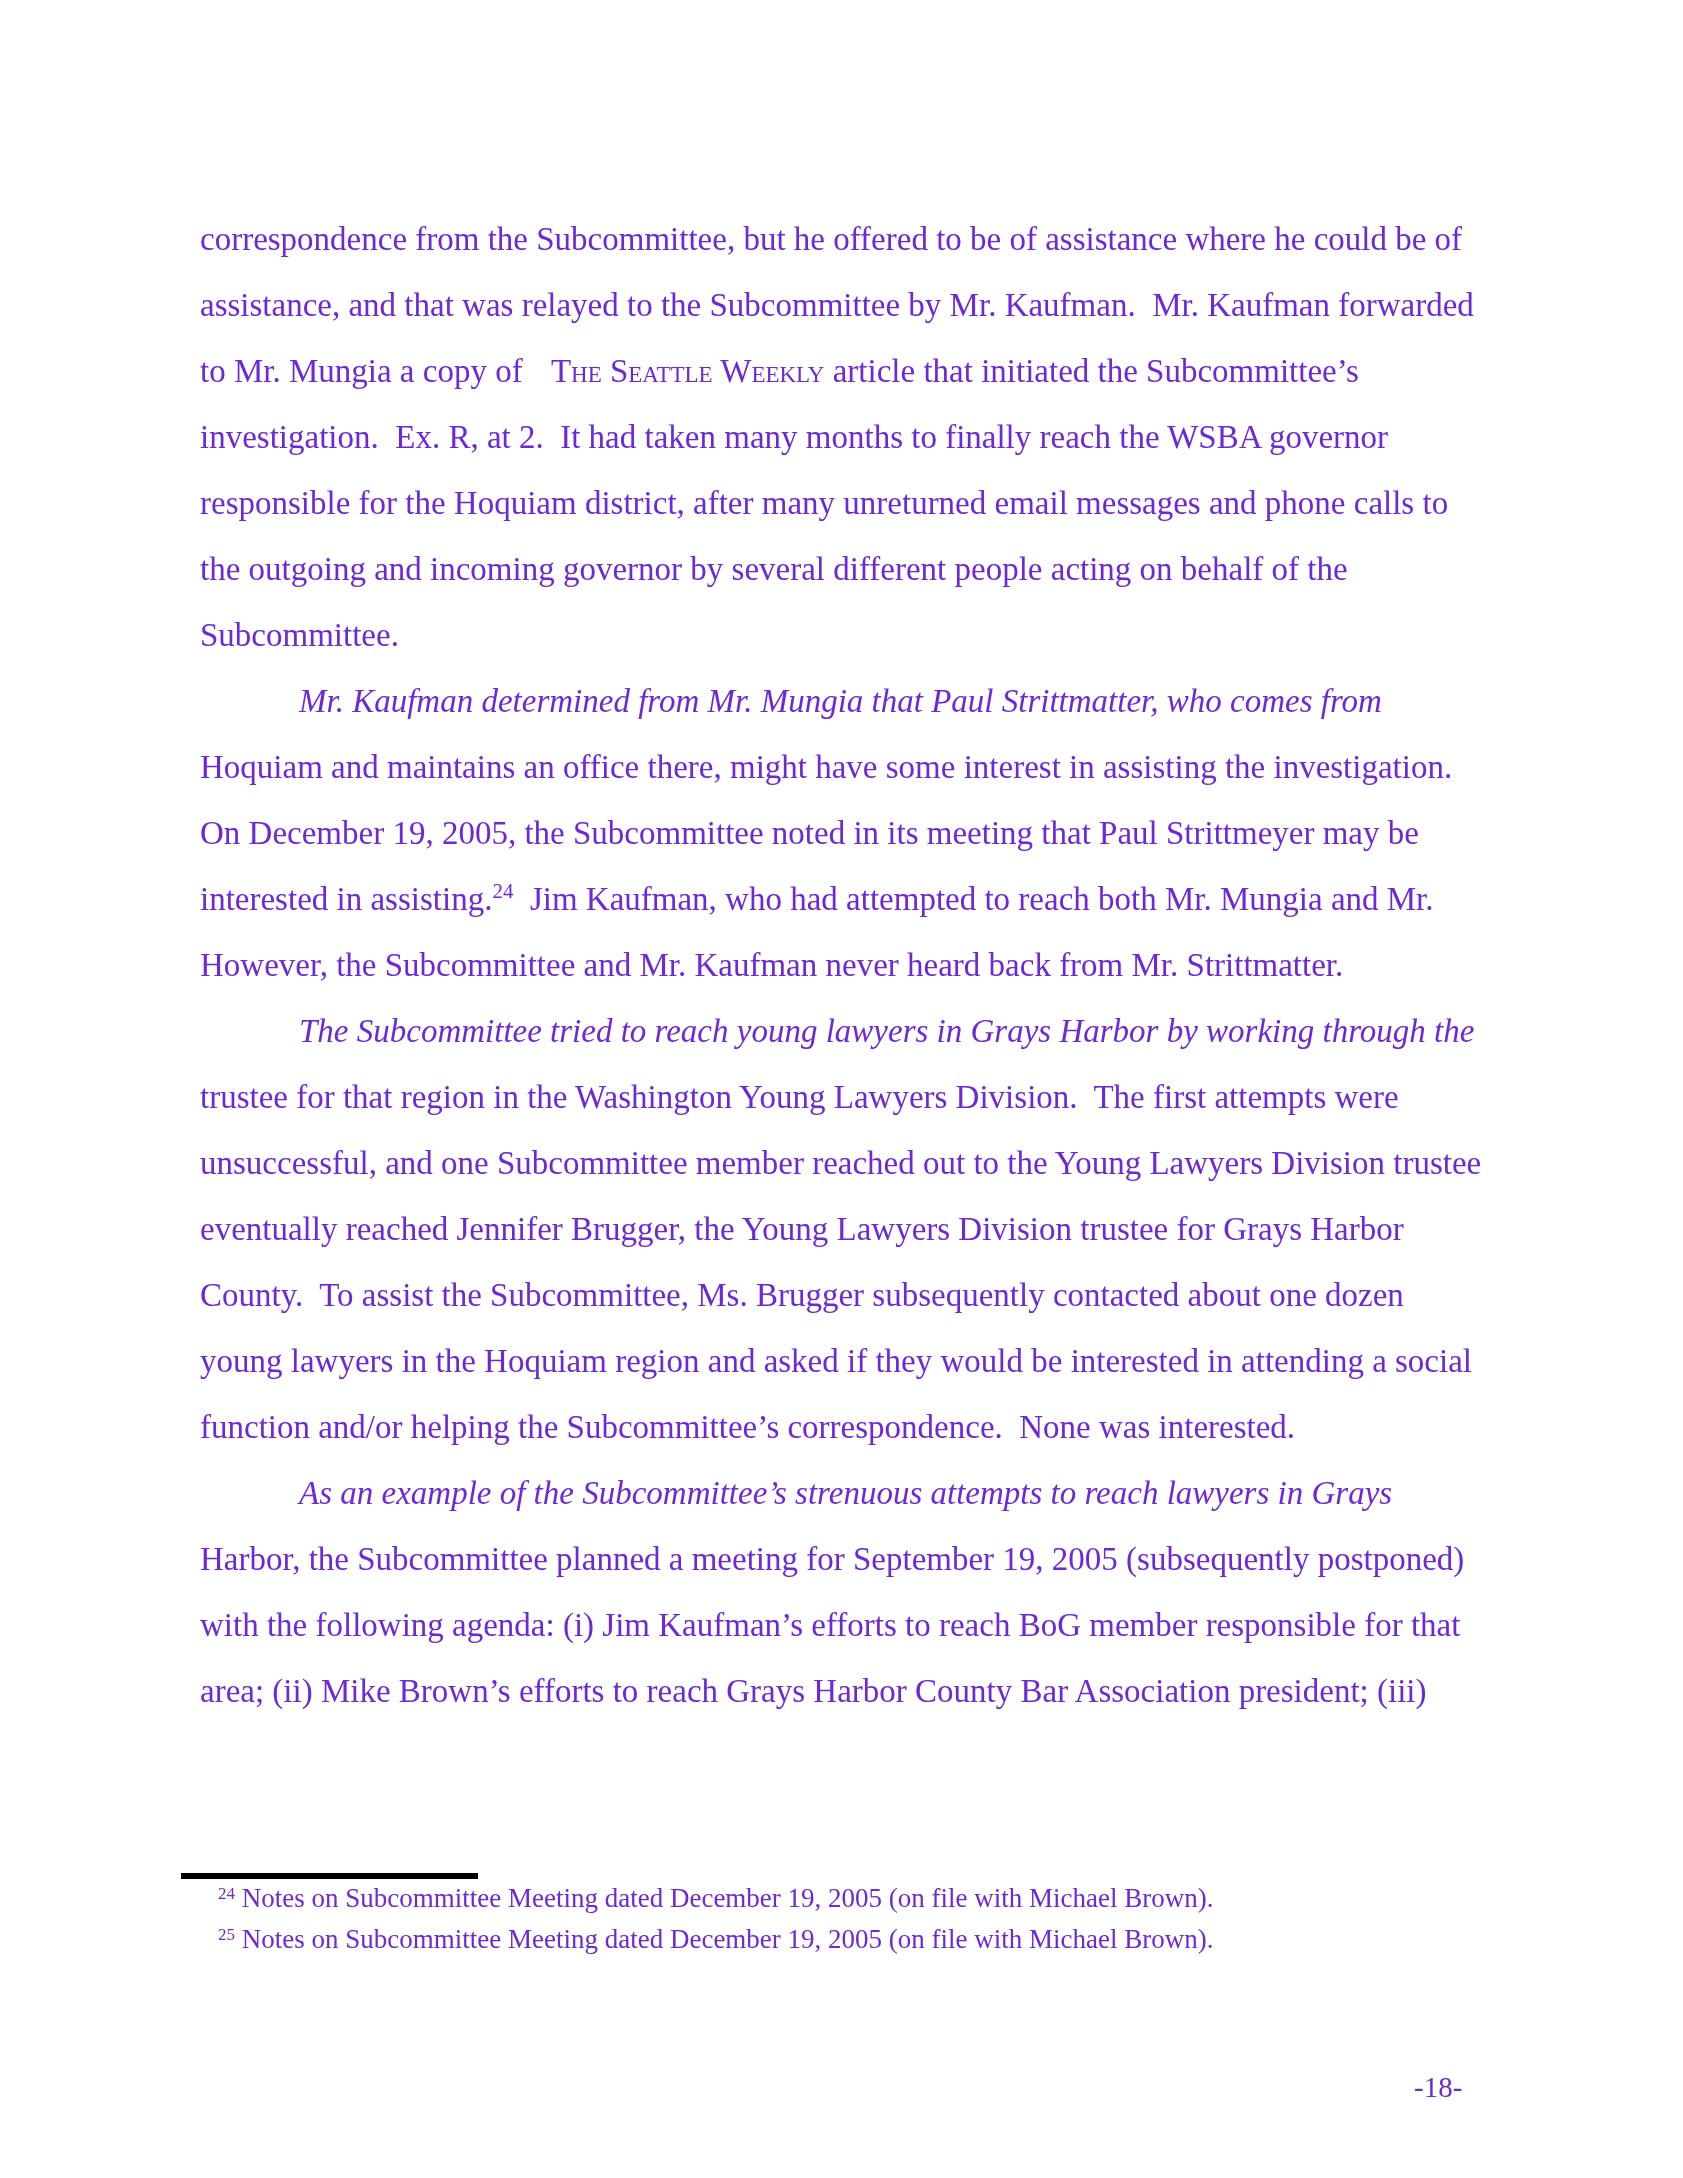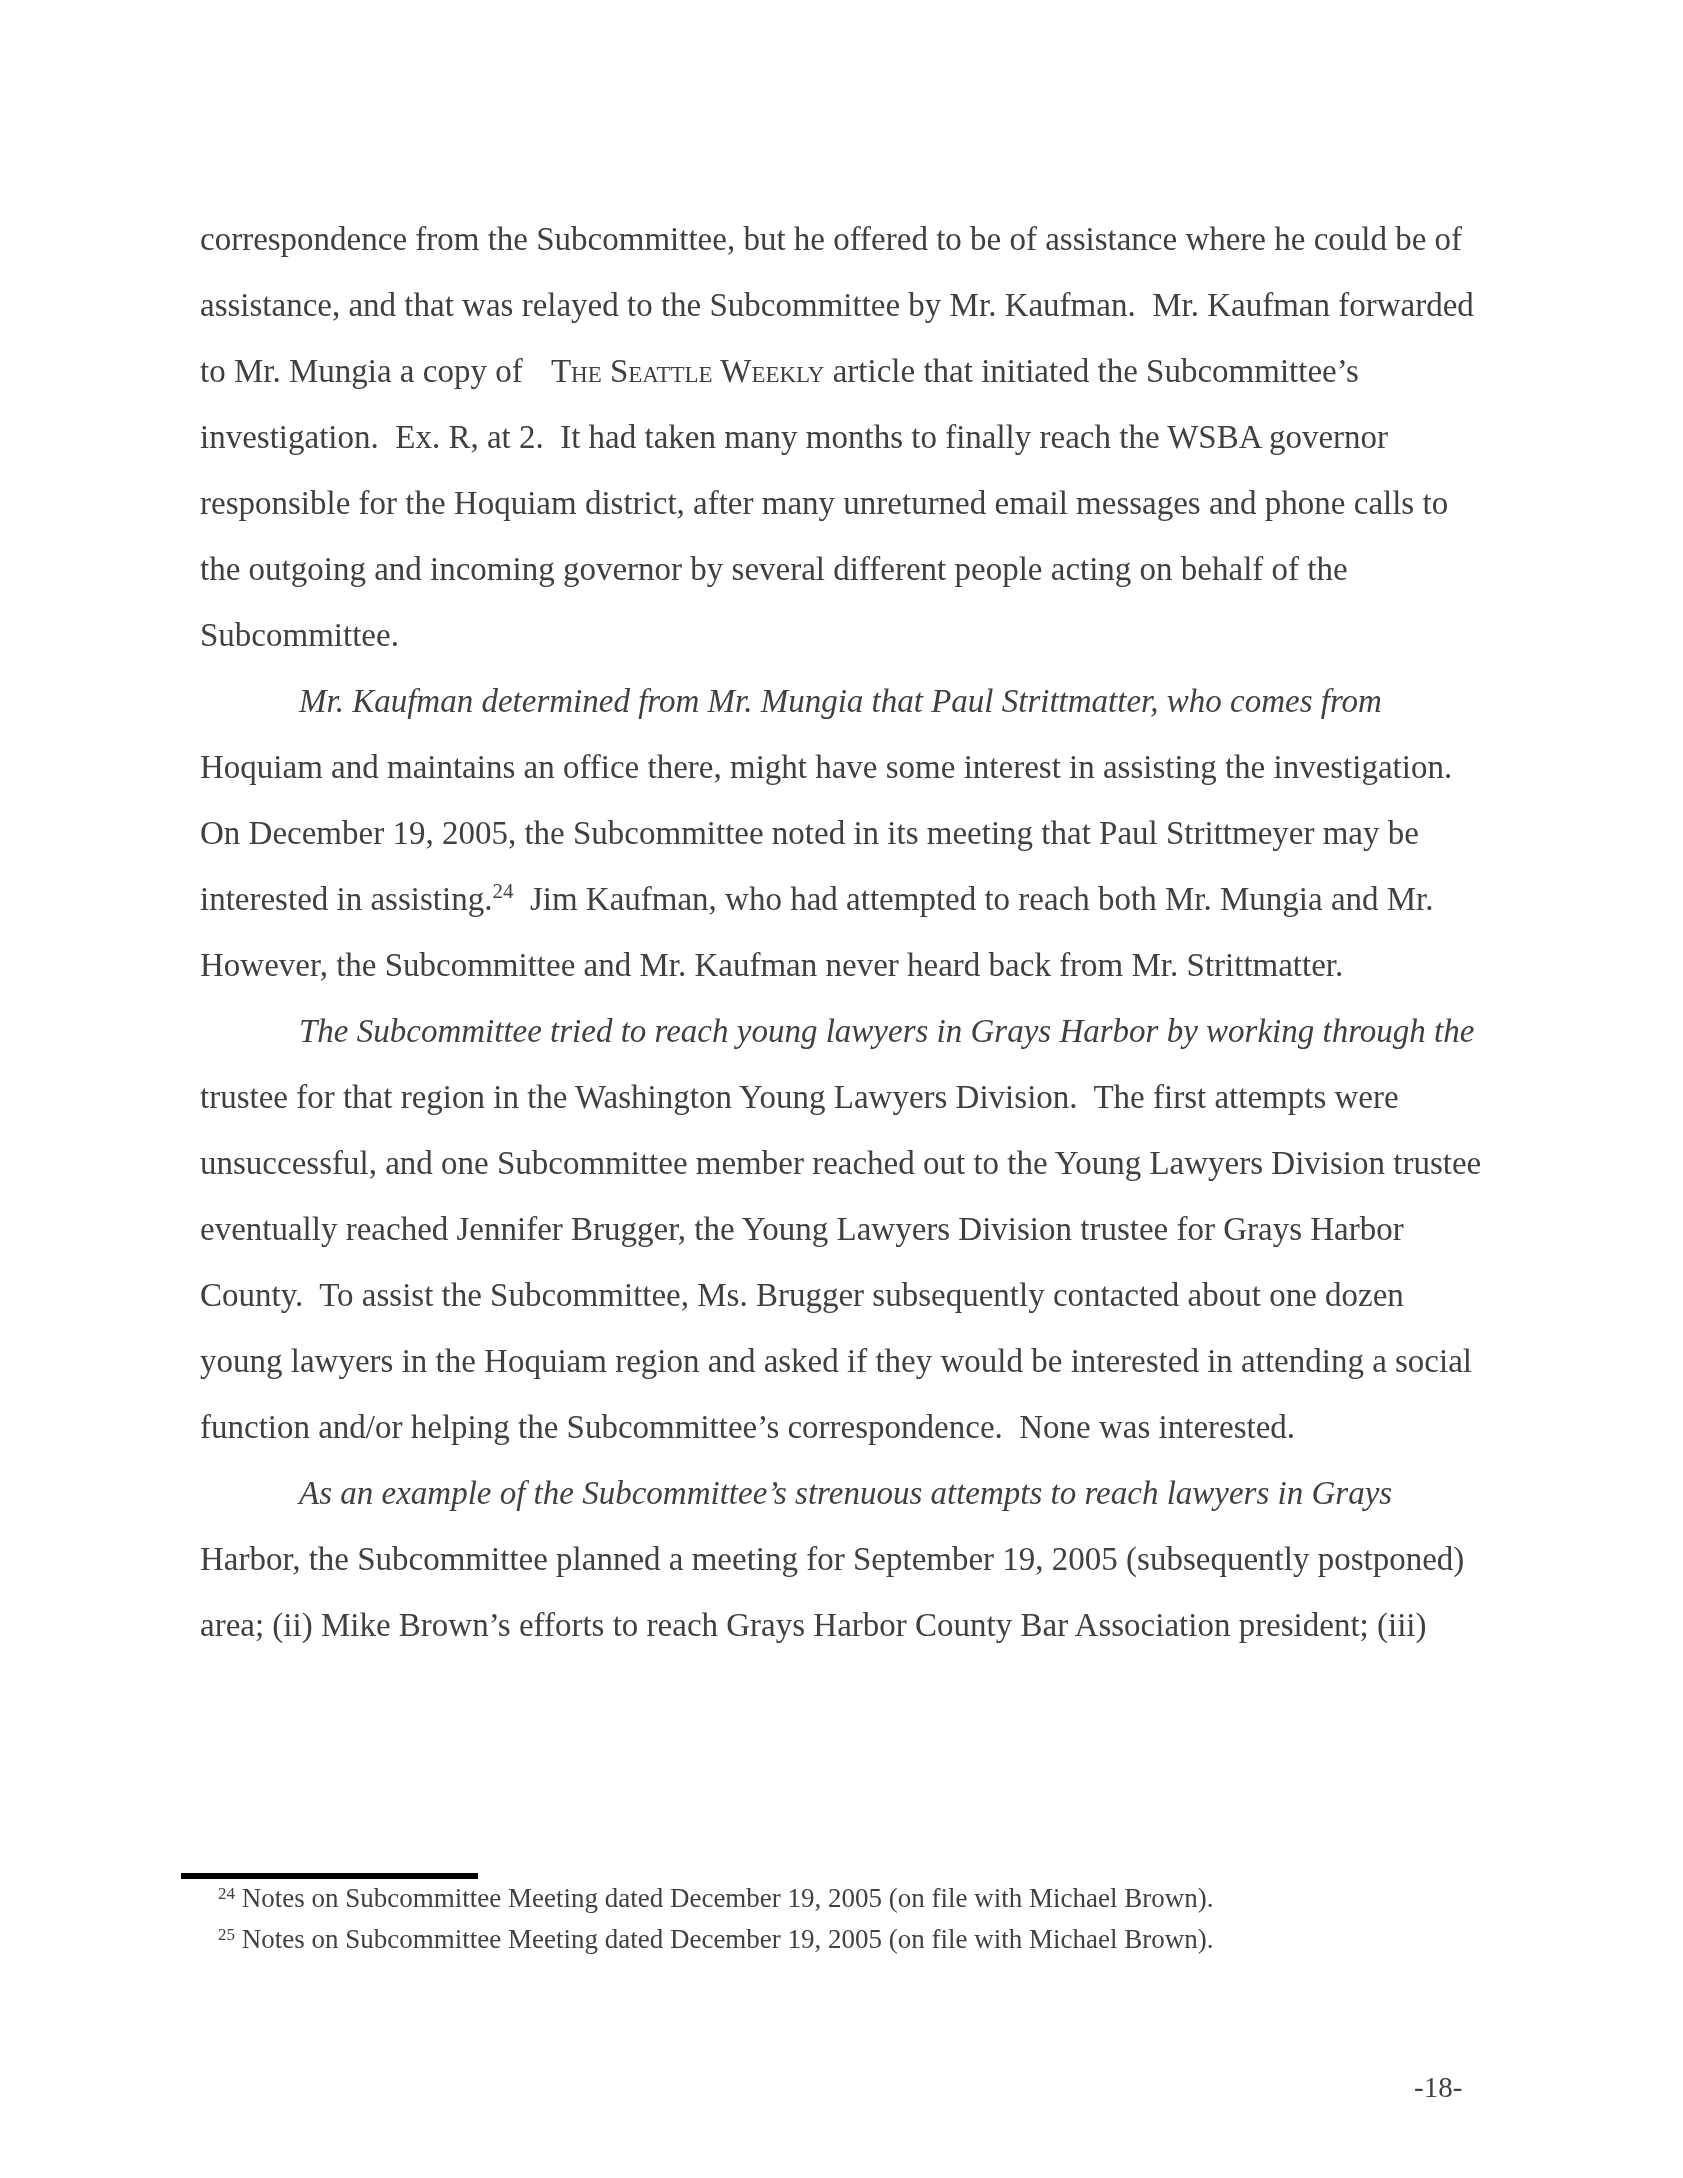--- a/index.html
+++ b/index.html
@@ -2,21 +2,21 @@
 <html><head>
 <meta charset="utf-8">
 <style>
   html, body { margin: 0; padding: 0; }
   body { background: #ffffff; }
   .page {
     position: relative;
     width: 1683px;
     height: 2178px;
     background: #ffffff;
-    color: #404040;
+    color: #6d28d9;
     font-family: "Liberation Serif", serif;
     overflow: hidden;
   }
   .body-text {
     position: absolute;
     left: 200px;
     top: 206px;
     width: 1307px;
   }
   .line {
@@ -81,20 +81,21 @@
       <div class="line"><span class="">However, the Subcommittee and Mr. Kaufman never heard back from Mr. Strittmatter.</span></div>
       <div class="line indent"><span class="">The Subcommittee tried to reach young lawyers in Grays Harbor by working through the</span></div>
       <div class="line"><span class="">trustee for that region in the Washington Young Lawyers Division.  The first attempts were</span></div>
       <div class="line"><span class="">unsuccessful, and one Subcommittee member reached out to the Young Lawyers Division trustee</span></div>
       <div class="line"><span class="">eventually reached Jennifer Brugger, the Young Lawyers Division trustee for Grays Harbor</span></div>
       <div class="line"><span class="">County.  To assist the Subcommittee, Ms. Brugger subsequently contacted about one dozen</span></div>
       <div class="line"><span class="">young lawyers in the Hoquiam region and asked if they would be interested in attending a social</span></div>
       <div class="line"><span class="">function and/or helping the Subcommittee’s correspondence.  None was interested.</span></div>
       <div class="line indent"><span class="">As an example of the Subcommittee’s strenuous attempts to reach lawyers in Grays</span></div>
       <div class="line"><span class="">Harbor, the Subcommittee planned a meeting for September 19, 2005 (subsequently postponed)</span></div>
+      <div class="line"><span class="">with the following agenda: (i) Jim Kaufman’s efforts to reach BoG member responsible for that</span></div>
       <div class="line"><span class="">area; (ii) Mike Brown’s efforts to reach Grays Harbor County Bar Association president; (iii)</span></div>
     </div>
   <div class="fn-sep"></div>
   <div class="footnotes">
       <div class="footnote"><sup class="fnref">24</sup><span> Notes on Subcommittee Meeting dated December 19, 2005 (on file with Michael Brown).</span></div>
       <div class="footnote"><sup class="fnref">25</sup><span> Notes on Subcommittee Meeting dated December 19, 2005 (on file with Michael Brown).</span></div>
     </div>
   <div class="page-number">-18-</div>
 </div>
 

